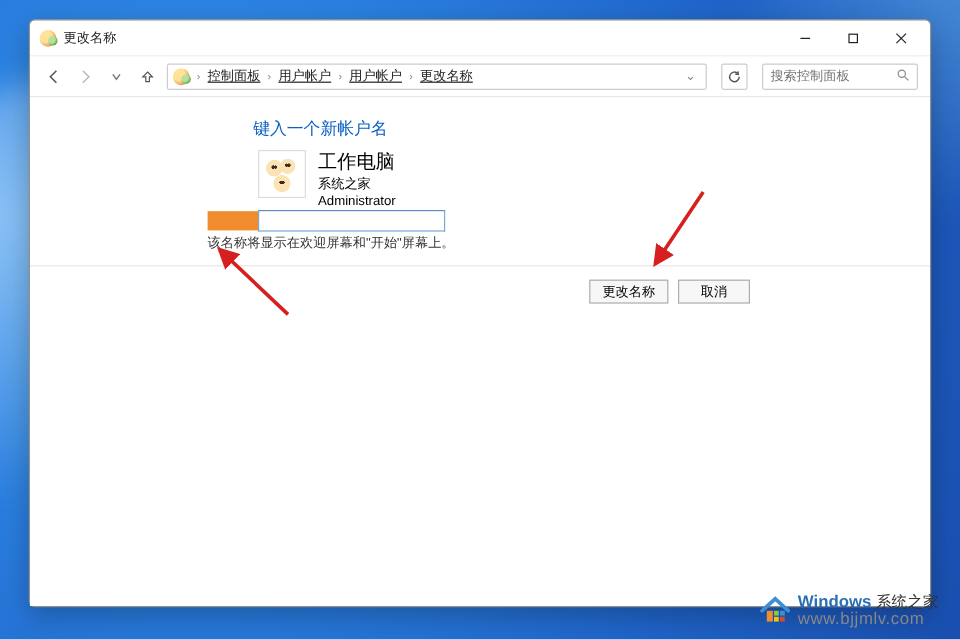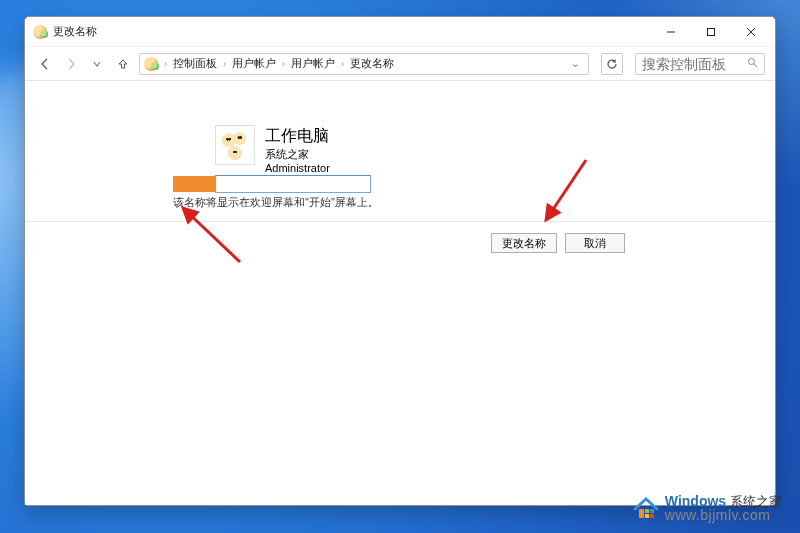--- a/index.html
+++ b/index.html
@@ -73,21 +73,21 @@
     height: 22px;
     border: 1px solid #ccc;
     border-radius: 2px;
     display:flex; align-items:center;
     padding: 0 2px 0 4px;
     gap:4px;
     background:#fff;
     overflow:hidden;
   }
   .addressbar .sep { color:#888; font-size:9px; padding:0 2px; }
-  .addressbar .crumb { color:#222; white-space:nowrap; }
+  .addressbar .crumb { color:#222; white-space:nowrap;text-decoration:underline; }
   .addressbar .addr-icon {
     width:14px;height:14px;
     background: radial-gradient(circle at 35% 35%, #ffe29a 0 40%, #e6a14b 70%);
     border-radius:50%; position:relative; flex:0 0 auto;
   }
   .addressbar .addr-icon::after {
     content:""; position:absolute; width:8px; height:8px; border-radius:50%;
     background: radial-gradient(circle at 35% 35%, #b7e09a 0 40%, #6aa84f 70%);
     left:7px; top:5px;
   }
@@ -97,21 +97,21 @@
     width:22px; height:22px; border:1px solid #ccc; border-radius:2px;
     margin-left:6px; display:flex;align-items:center;justify-content:center;
     color:#555;
   }
   .searchbox {
     width: 130px; height:22px; border:1px solid #ccc; border-radius:2px;
     margin-left:6px; display:flex; align-items:center; padding:0 6px;
     color:#999; position:relative;
   }
   .searchbox input {
-    border:none; outline:none; width:100%; font-size:14px; color:#666; background:transparent;
+    border:none; outline:none; width:100%; font-size:11px; color:#666; background:transparent;
   }
   .searchbox .mag { position:absolute; right:6px; color:#888; }
 
   .content {
     flex:1; position:relative; background:#fff;
   }
 
   .heading {
     position:absolute; left:186px; top:18px;
     font-size: 14px; color: #0a5fc2;
@@ -283,20 +283,21 @@
         <span class="mag">
           <svg width="11" height="11" viewBox="0 0 11 11">
               <circle cx="4.5" cy="4.5" r="3" fill="none" stroke="#888" stroke-width="1"></circle>
               <line x1="7" y1="7" x2="10" y2="10" stroke="#888" stroke-width="1"></line>
             </svg>
         </span>
       </div>
     </div>
 
     <div class="content">
+      <div class="heading">键入一个新帐户名</div>
 
       <div class="account-block">
         <div class="avatar"></div>
         <div class="account-meta">
           <div class="name">工作电脑</div>
           <div>系统之家</div>
           <div>Administrator</div>
         </div>
       </div>
 

